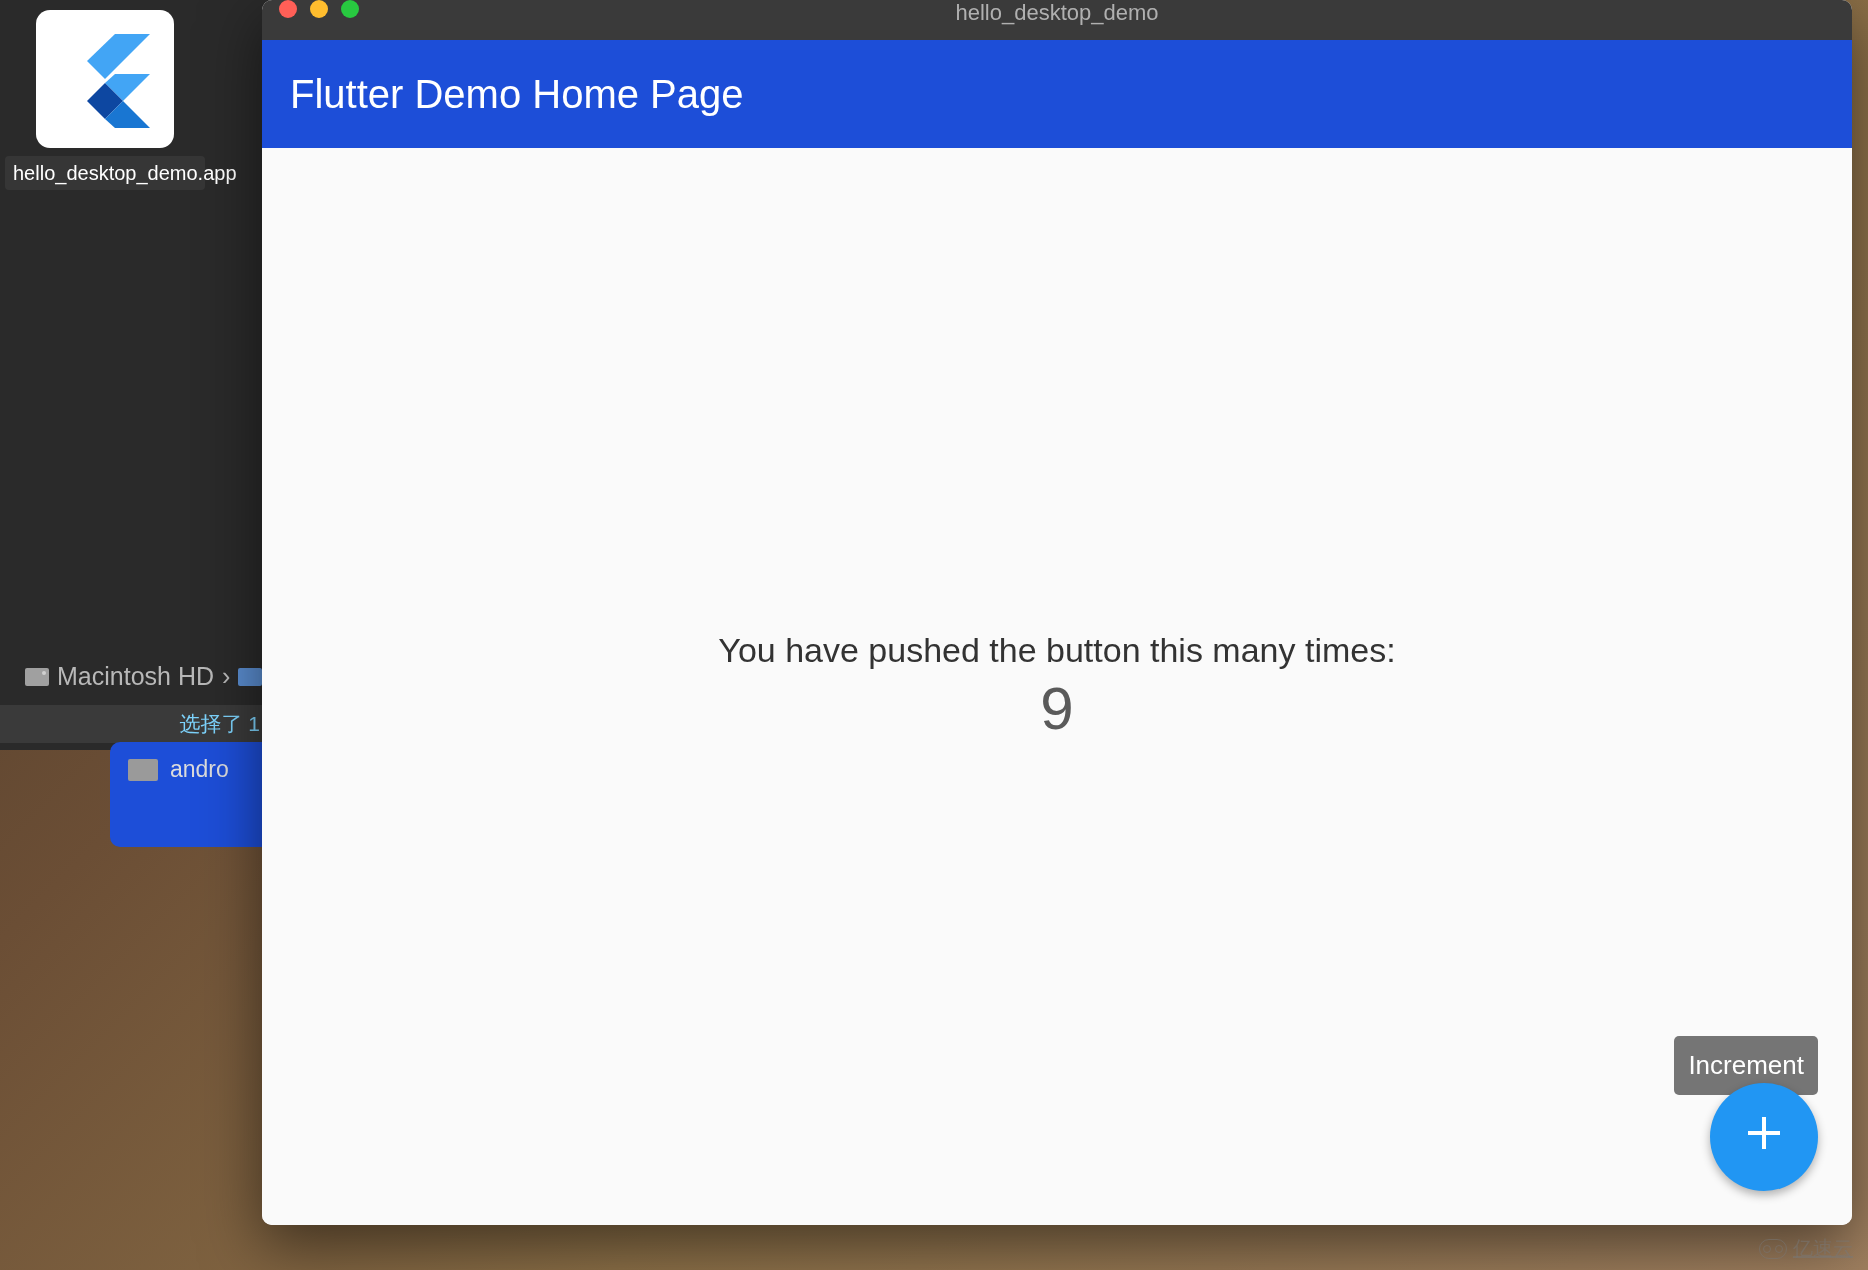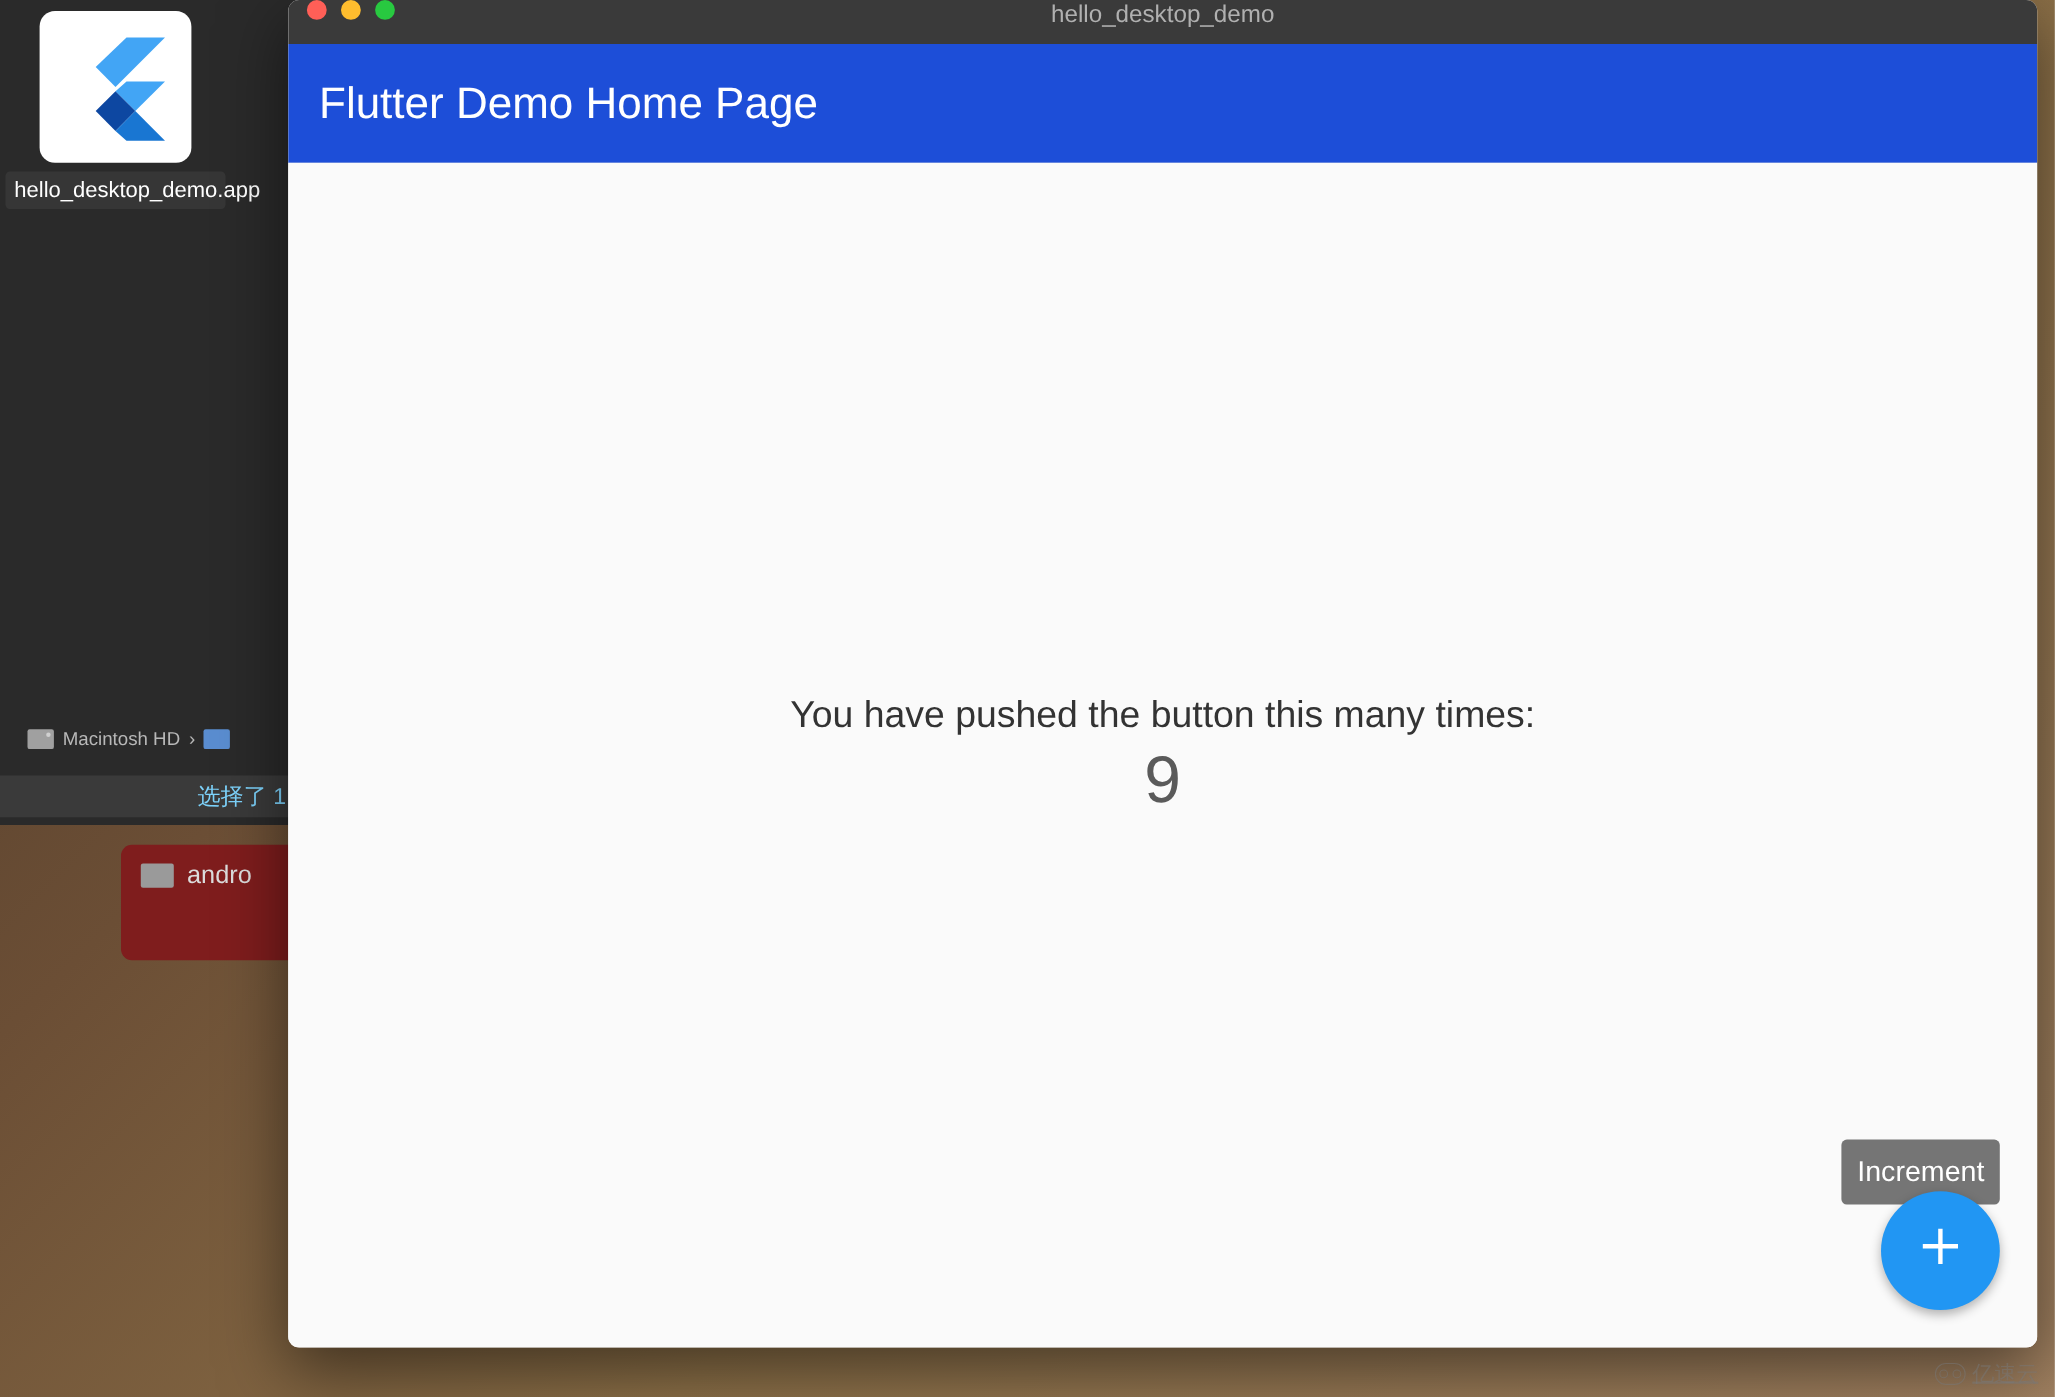--- a/index.html
+++ b/index.html
@@ -63,21 +63,21 @@
 
     
     .finder-path {
       position: absolute;
       left: 25px;
       top: 662px;
       display: flex;
       align-items: center;
       gap: 8px;
       color: #b8b8b8;
-      font-size: 17px;
+      font-size: 25px;
     }
     .disk-icon {
       width: 24px;
       height: 18px;
       background: #a0a0a0;
       border-radius: 2px;
       display: inline-block;
       position: relative;
     }
     .disk-icon::after {
@@ -111,24 +111,24 @@
       display: flex;
       align-items: center;
       justify-content: flex-end;
       padding-right: 10px;
     }
 
     
     .lower-finder {
       position: absolute;
       left: 110px;
-      top: 768px;
+      top: 742px;
       width: 170px;
       height: 105px;
-      background: #7f1d1d;
+      background: #1d4ed8;
       border-radius: 10px;
       overflow: hidden;
     }
     .lower-finder-row {
       display: flex;
       align-items: center;
       gap: 12px;
       padding: 14px 18px;
       color: #dcdcdc;
       font-size: 23px;

